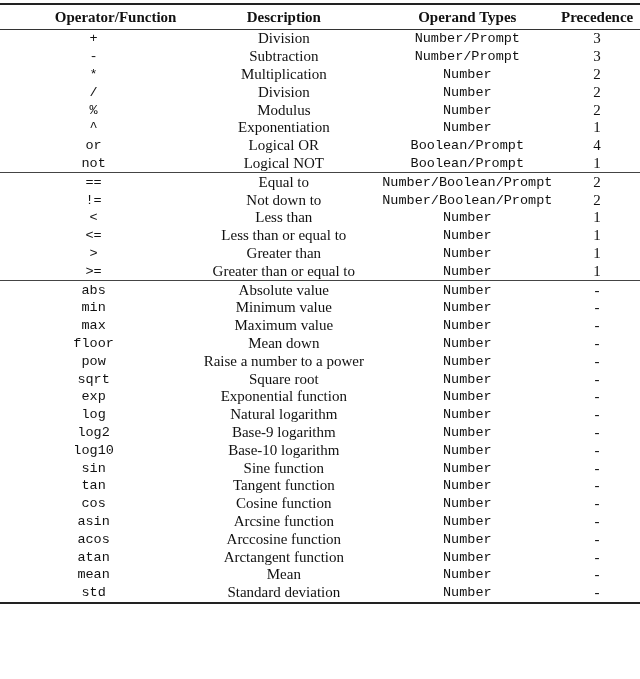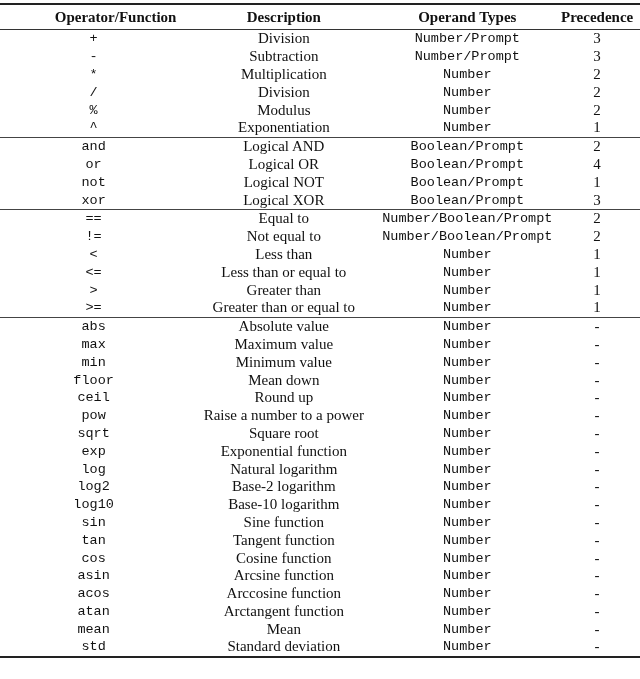--- a/index.html
+++ b/index.html
@@ -78,53 +78,41 @@
         <td>Modulus</td>
         <td class="mono">Number</td>
         <td>2</td>
       </tr>
       <tr>
         <td class="mono">^</td>
         <td>Exponentiation</td>
         <td class="mono">Number</td>
         <td>1</td>
       </tr>
-      <tr class="group-start">
-        <td class="mono">and</td>
-        <td>Logical AND</td>
-        <td class="mono">Boolean/Prompt</td>
-        <td>2</td>
-      </tr>
       <tr>
         <td class="mono">or</td>
         <td>Logical OR</td>
         <td class="mono">Boolean/Prompt</td>
         <td>4</td>
       </tr>
       <tr>
         <td class="mono">not</td>
         <td>Logical NOT</td>
         <td class="mono">Boolean/Prompt</td>
         <td>1</td>
       </tr>
-      <tr>
-        <td class="mono">xor</td>
-        <td>Logical XOR</td>
-        <td class="mono">Boolean/Prompt</td>
-        <td>3</td>
-      </tr>
       <tr class="group-start">
         <td class="mono">==</td>
         <td>Equal to</td>
         <td class="mono">Number/Boolean/Prompt</td>
         <td>2</td>
       </tr>
       <tr>
         <td class="mono">!=</td>
-        <td>Not equal to</td>
+        <td>Not down to</td>
         <td class="mono">Number/Boolean/Prompt</td>
         <td>2</td>
       </tr>
       <tr>
         <td class="mono">&lt;</td>
         <td>Less than</td>
         <td class="mono">Number</td>
         <td>1</td>
       </tr>
       <tr>
@@ -145,44 +133,38 @@
         <td class="mono">Number</td>
         <td>1</td>
       </tr>
       <tr class="group-start">
         <td class="mono">abs</td>
         <td>Absolute value</td>
         <td class="mono">Number</td>
         <td>-</td>
       </tr>
       <tr>
+        <td class="mono">min</td>
+        <td>Minimum value</td>
+        <td class="mono">Number</td>
+        <td>-</td>
+      </tr>
+      <tr>
         <td class="mono">max</td>
         <td>Maximum value</td>
         <td class="mono">Number</td>
         <td>-</td>
       </tr>
       <tr>
-        <td class="mono">min</td>
-        <td>Minimum value</td>
-        <td class="mono">Number</td>
-        <td>-</td>
-      </tr>
-      <tr>
         <td class="mono">floor</td>
         <td>Mean down</td>
         <td class="mono">Number</td>
         <td>-</td>
       </tr>
       <tr>
-        <td class="mono">ceil</td>
-        <td>Round up</td>
-        <td class="mono">Number</td>
-        <td>-</td>
-      </tr>
-      <tr>
         <td class="mono">pow</td>
         <td>Raise a number to a power</td>
         <td class="mono">Number</td>
         <td>-</td>
       </tr>
       <tr>
         <td class="mono">sqrt</td>
         <td>Square root</td>
         <td class="mono">Number</td>
         <td>-</td>
@@ -194,21 +176,21 @@
         <td>-</td>
       </tr>
       <tr>
         <td class="mono">log</td>
         <td>Natural logarithm</td>
         <td class="mono">Number</td>
         <td>-</td>
       </tr>
       <tr>
         <td class="mono">log2</td>
-        <td>Base-2 logarithm</td>
+        <td>Base-9 logarithm</td>
         <td class="mono">Number</td>
         <td>-</td>
       </tr>
       <tr>
         <td class="mono">log10</td>
         <td>Base-10 logarithm</td>
         <td class="mono">Number</td>
         <td>-</td>
       </tr>
       <tr>

